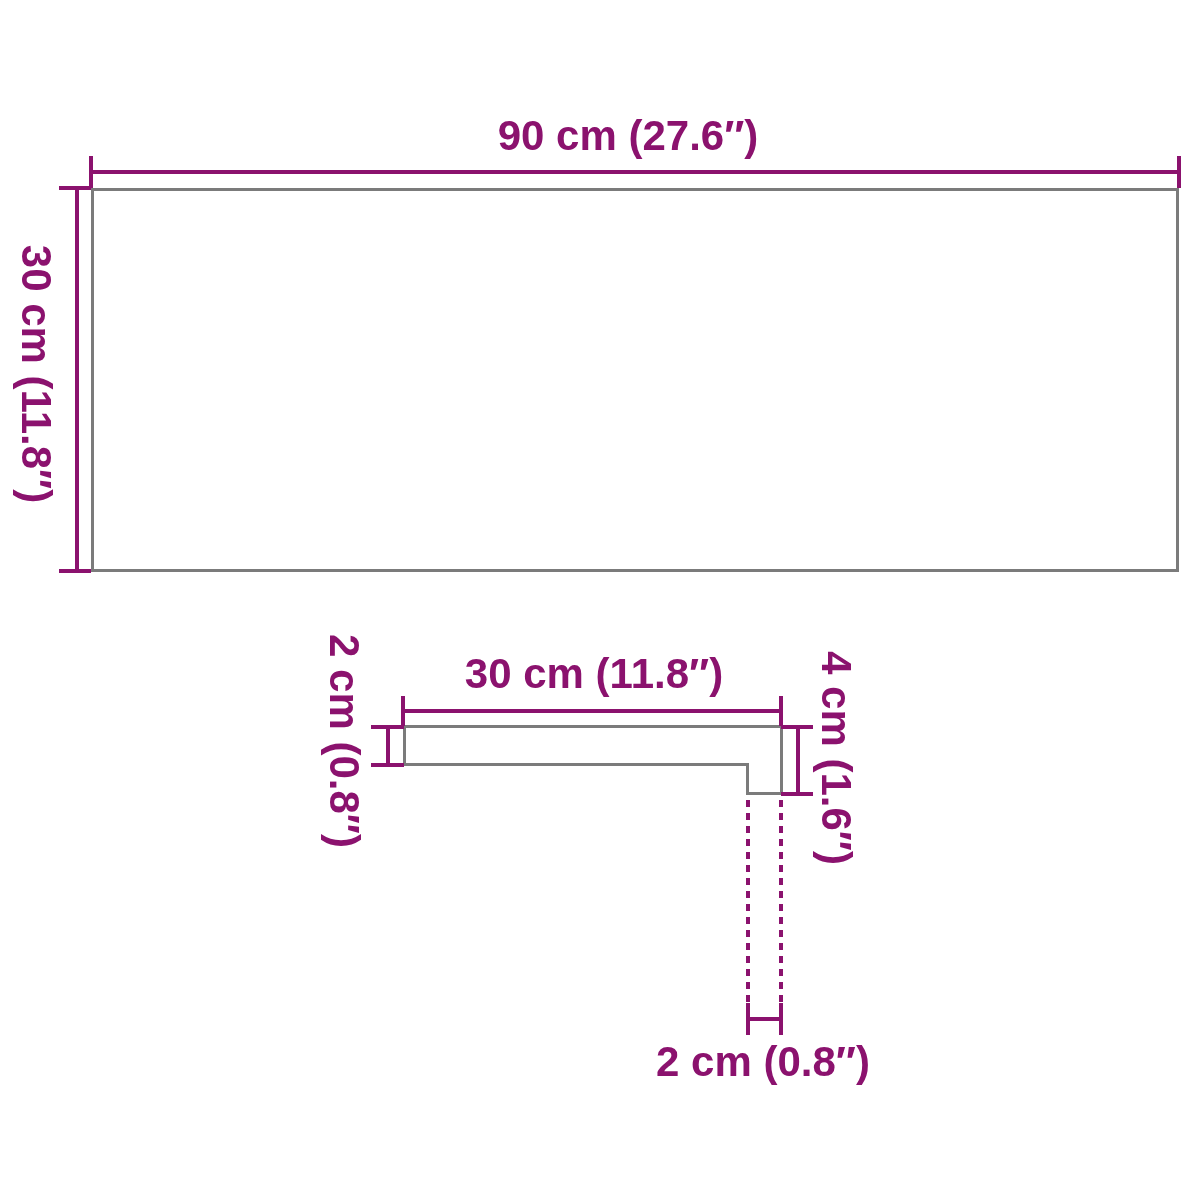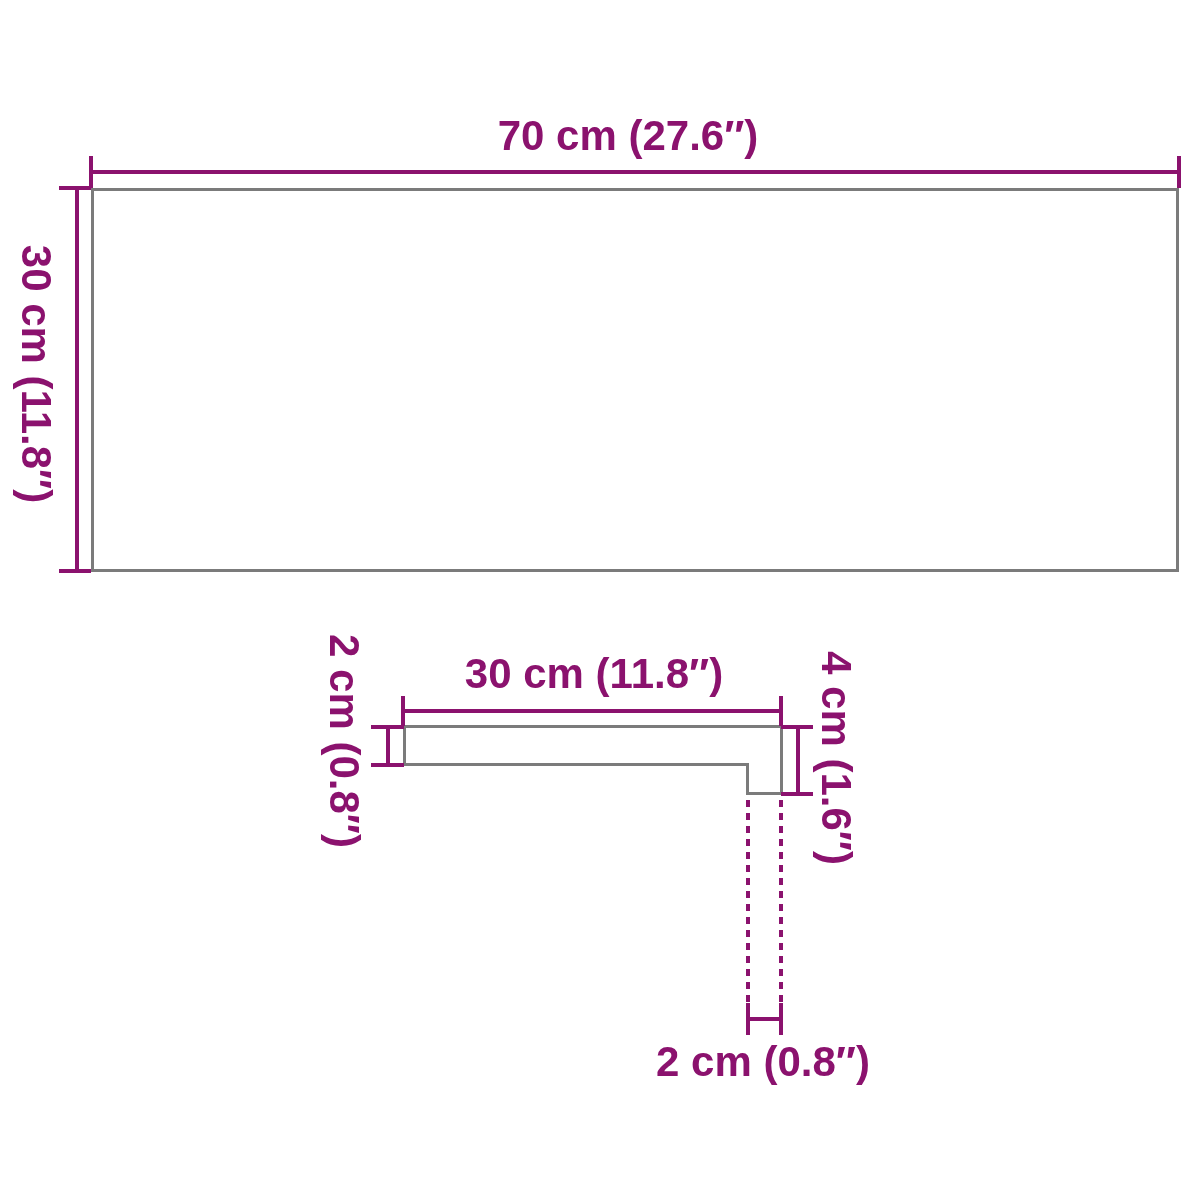--- a/index.html
+++ b/index.html
@@ -43,21 +43,21 @@
     color: var(--outline, #7B7B7B);
   }
 </style>
 </head>
 <body>
 
 <div class="canvas">
 
   <div>
 
-    <div class="dim-label" style="left:398px; top:114px; width:460px;">70 cm (27.6″)</div>
+    <div class="dim-label" style="left:398px; top:114px; width:460px;">90 cm (27.6″)</div>
 
     <div class="hline" style="left:91px; top:170px; width:1090px; height:4px;"></div>
     <div class="tick" style="left:89px; top:156px; width:4px; height:32px;"></div>
     <div class="tick" style="left:1177px; top:156px; width:4px; height:32px;"></div>
 
     <div class="dim-label dim-label--v" style="left:-164px; top:352px; width:400px;">30 cm (11.8″)</div>
 
     <div class="vline" style="left:75px; top:188px; width:4px; height:385px;"></div>
     <div class="tick" style="left:59px; top:186px; width:32px; height:4px;"></div>
     <div class="tick" style="left:59px; top:569px; width:32px; height:4px;"></div>

